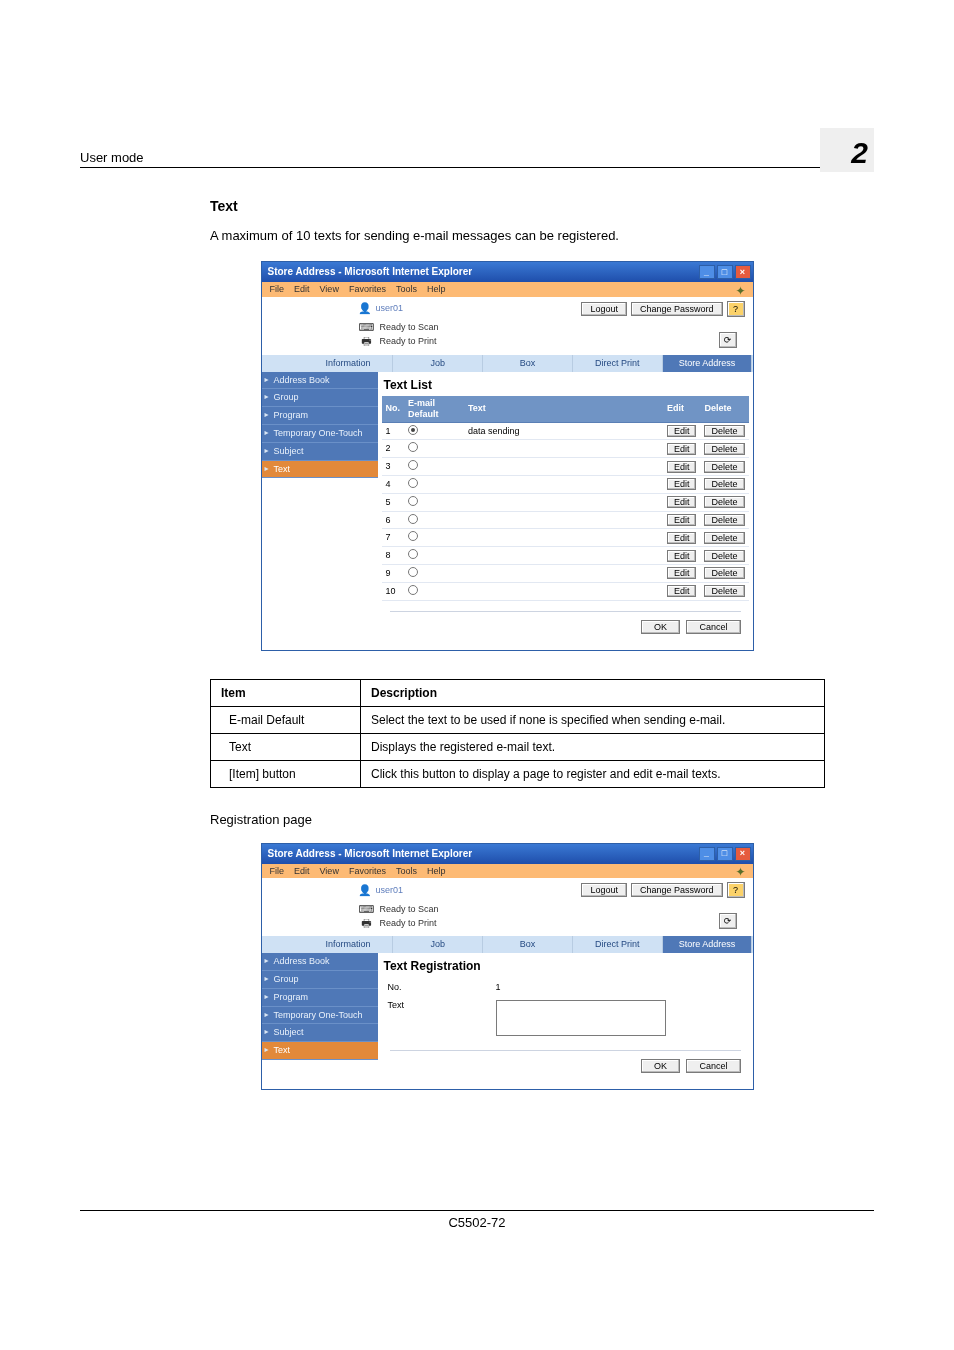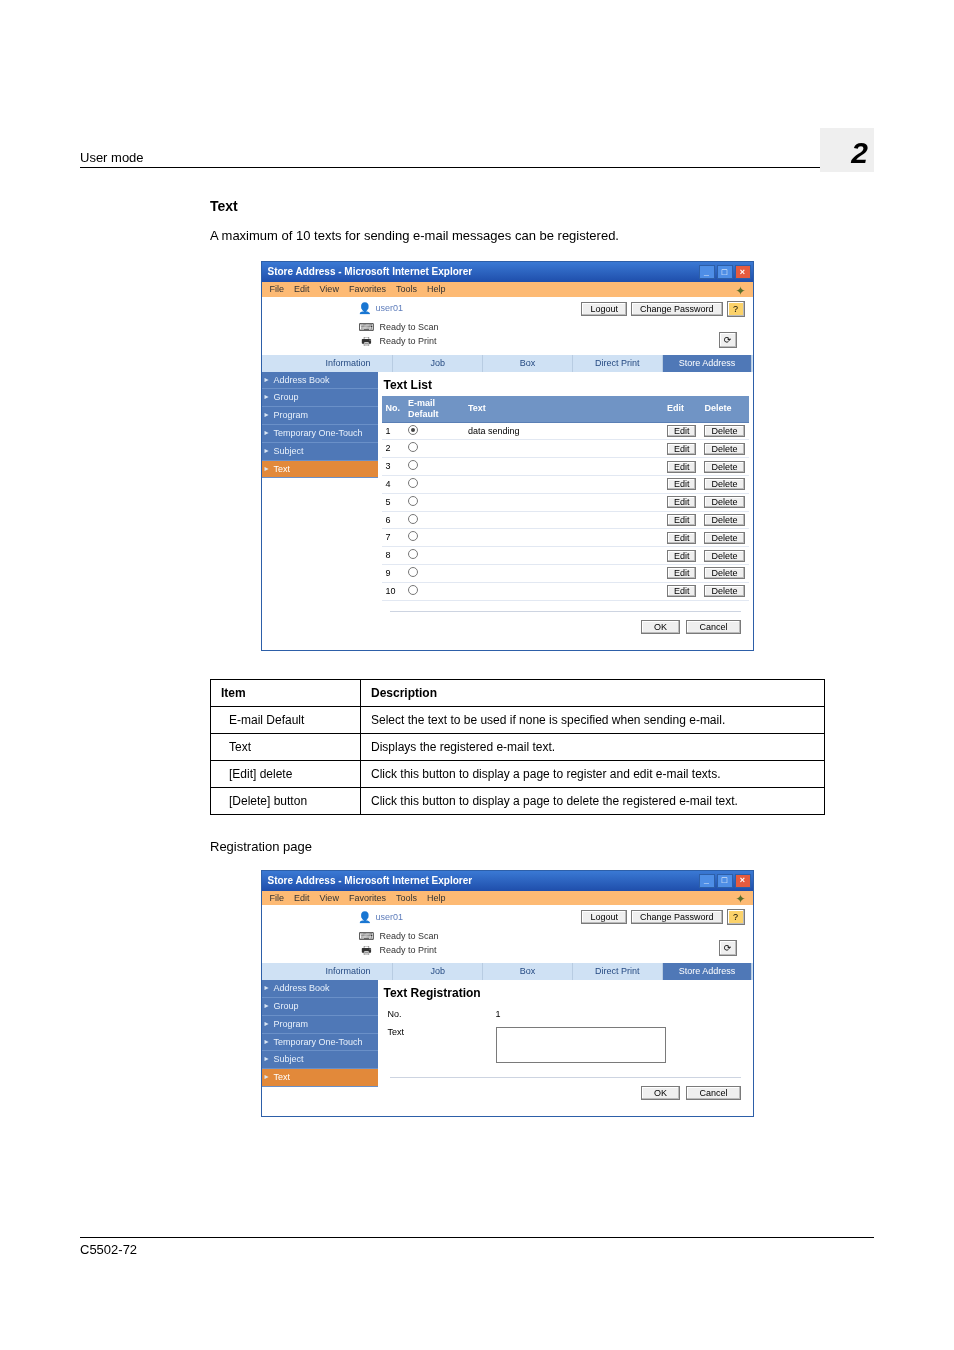--- a/index.html
+++ b/index.html
@@ -133,21 +133,21 @@
   .desc-table { width: 615px; margin: 0 78px 24px; border-collapse: collapse; font-size:12px;}
   .desc-table th, .desc-table td { border:1px solid #000; padding:6px 10px; text-align:left; vertical-align:top;}
   .desc-table thead th { font-weight:bold; }
   .desc-table td.first { padding-left:18px; width:150px;}
 
   .reg-caption { font-size:13px; margin: 0 55px 16px; }
 
   .page-footer {
     margin: 120px 80px 0;
     border-top:1px solid #000;
-    display:flex; justify-content:flex-start;
+    display:flex; justify-content:center;
     padding-top:4px; font-size:13px;
   }
 </style>
 </head>
 <body>
 
 <div class="page-header">
   <span class="header-title">User mode</span>
   <div class="chapter-badge">2</div>
 </div>
@@ -317,26 +317,22 @@
   <tbody>
     <tr>
         <td class="first">E-mail Default</td>
         <td>Select the text to be used if none is specified when sending e-mail.</td>
       </tr>
     <tr>
         <td class="first">Text</td>
         <td>Displays the registered e-mail text.</td>
       </tr>
     <tr>
-        <td class="first">[Edit] delete</td>
+        <td class="first">[Item] button</td>
         <td>Click this button to display a page to register and edit e-mail texts.</td>
-      </tr>
-    <tr>
-        <td class="first">[Delete] button</td>
-        <td>Click this button to display a page to delete the registered e-mail text.</td>
       </tr>
   </tbody>
 </table>
 
 <div class="reg-caption" style="margin-left:210px;">Registration page</div>
 
 <div class="content" style="margin-top:0;">
   <div class="ie-window ie-reg">
     <div class="ie-titlebar">
       <span>Store Address - Microsoft Internet Explorer</span>

